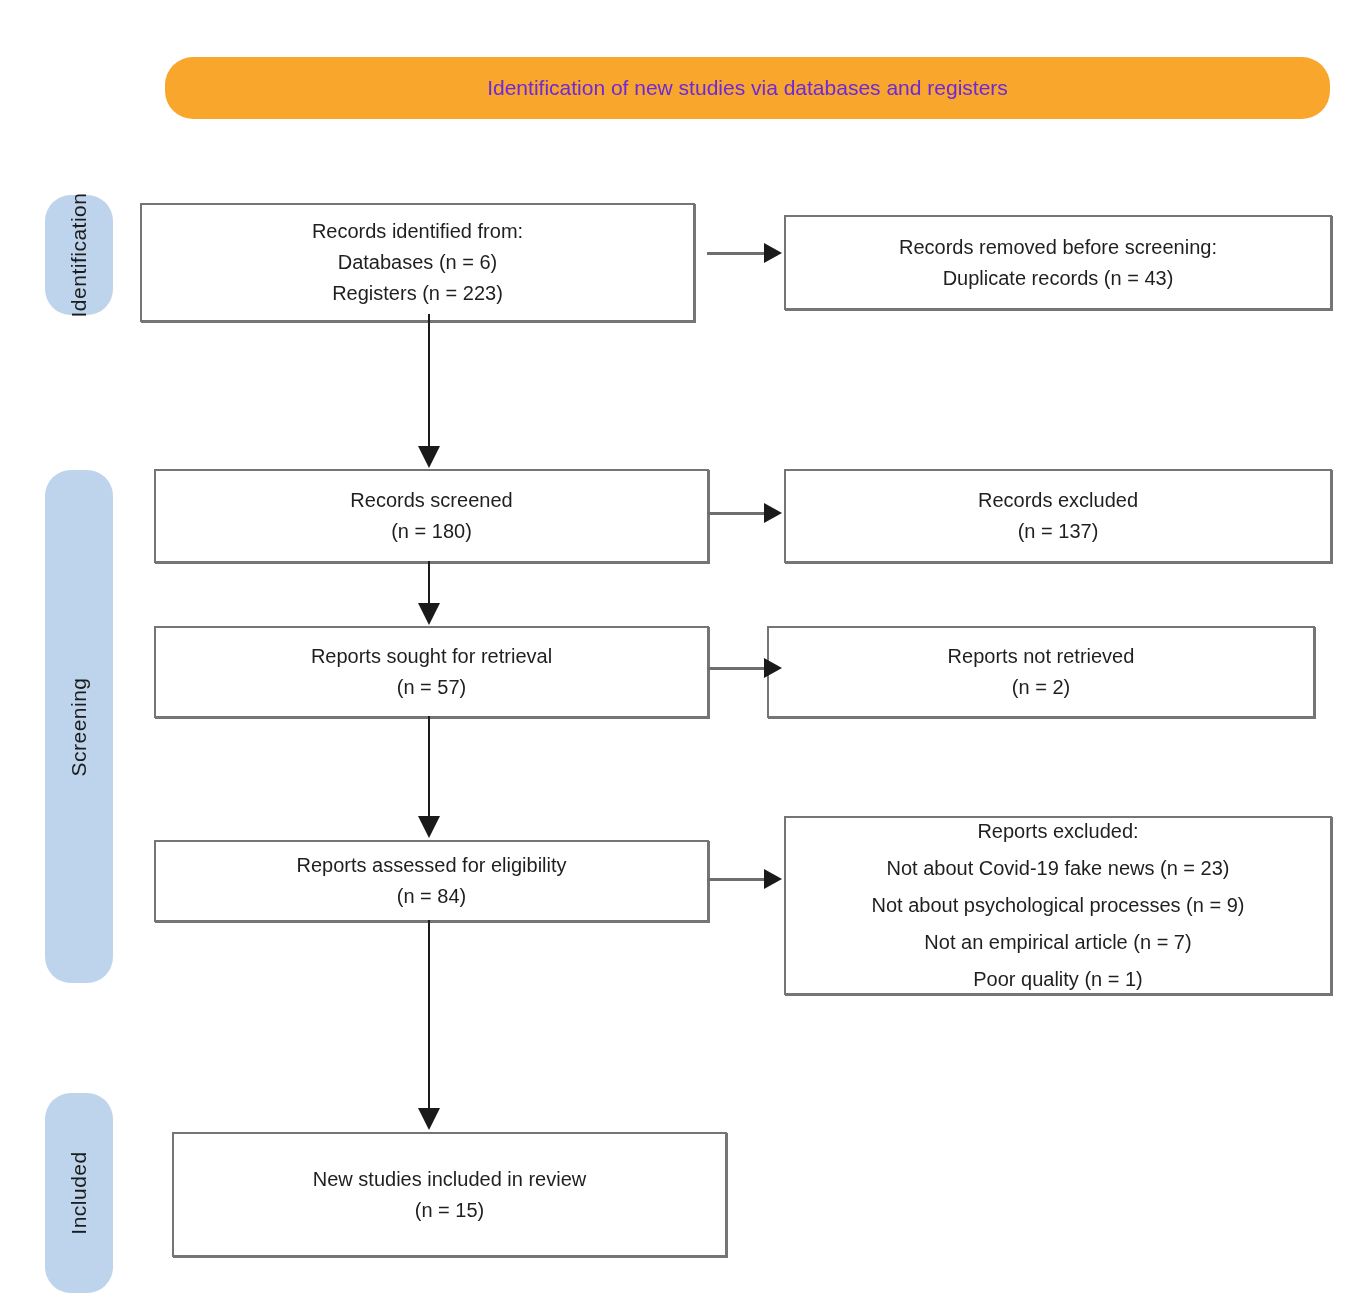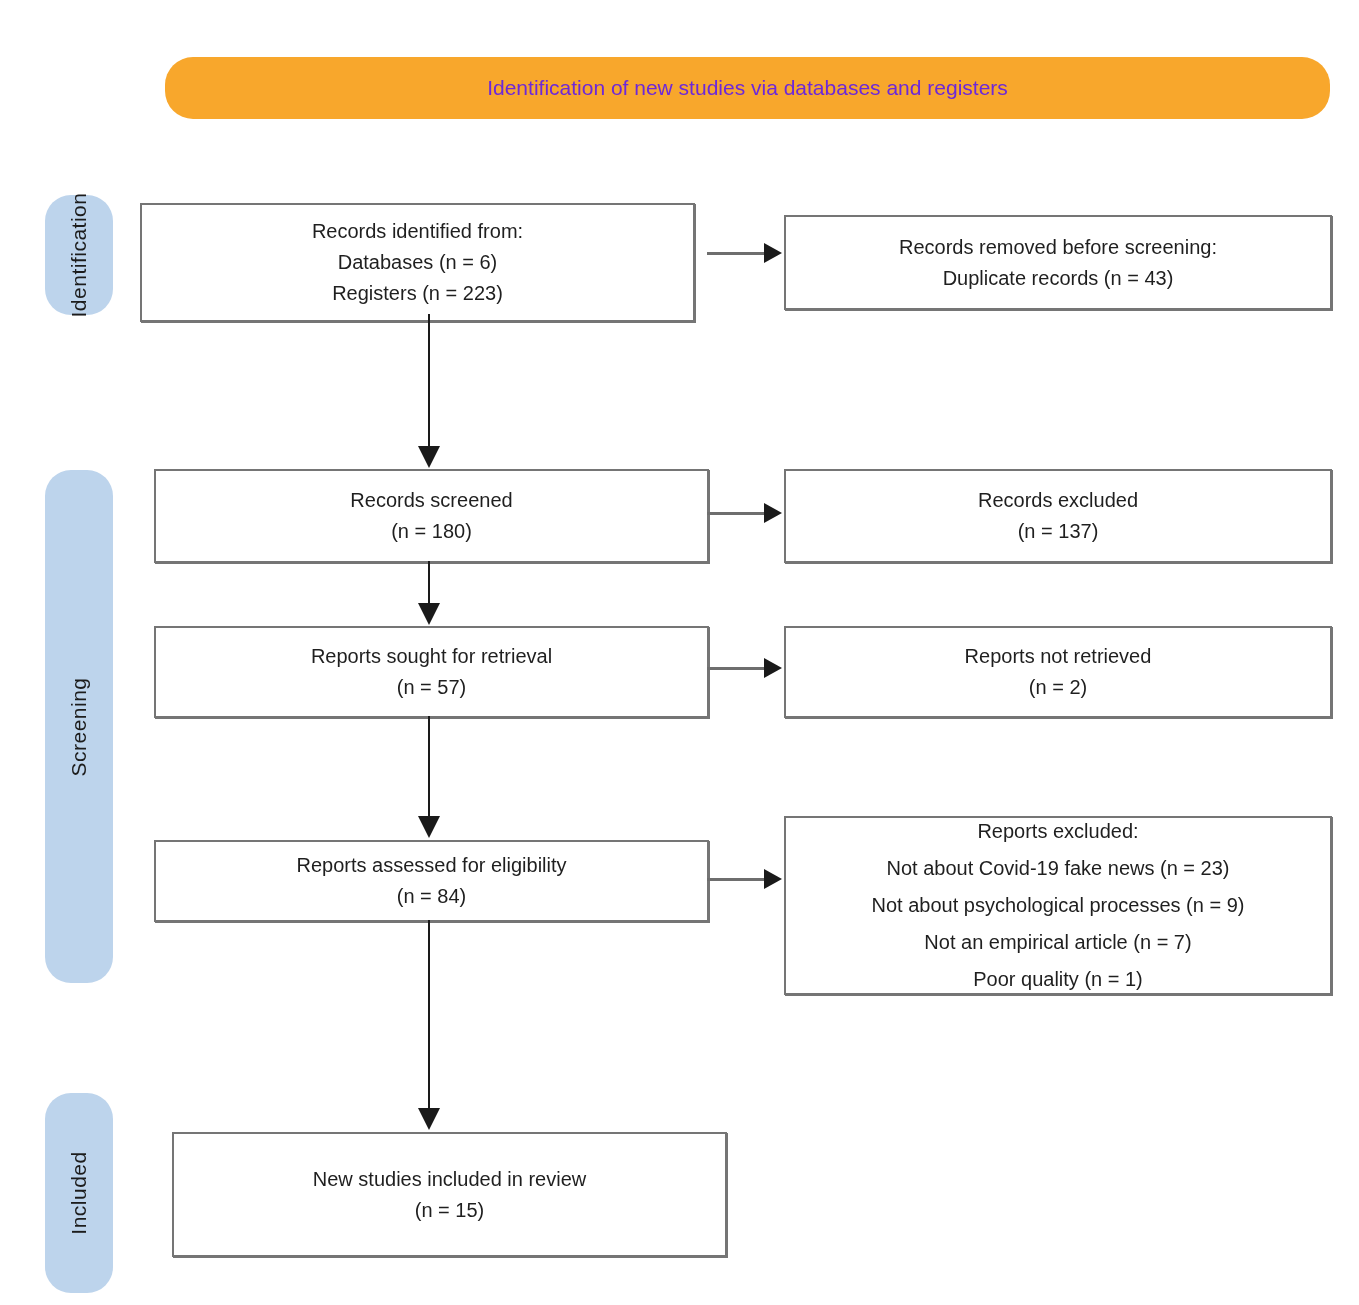--- a/index.html
+++ b/index.html
@@ -115,21 +115,21 @@
   <div class="box" style="left:784px;top:215px;width:544px;height:91px;">
     <div>Records removed before screening:</div>
     <div>Duplicate records (n = 43)</div>
   </div>
 
   <div class="box" style="left:784px;top:469px;width:544px;height:90px;">
     <div>Records excluded</div>
     <div>(n = 137)</div>
   </div>
 
-  <div class="box" style="left:784px;top:626px;width:544px;height:88px;">
+  <div class="box" style="left:767px;top:626px;width:544px;height:88px;">
     <div>Reports not retrieved</div>
     <div>(n = 2)</div>
   </div>
 
   <div class="box" style="left:784px;top:816px;width:544px;height:175px;gap:6px;">
     <div>Reports excluded:</div>
     <div>Not about Covid-19 fake news (n = 23)</div>
     <div>Not about psychological processes (n = 9)</div>
     <div>Not an empirical article (n = 7)</div>
     <div>Poor quality (n = 1)</div>

